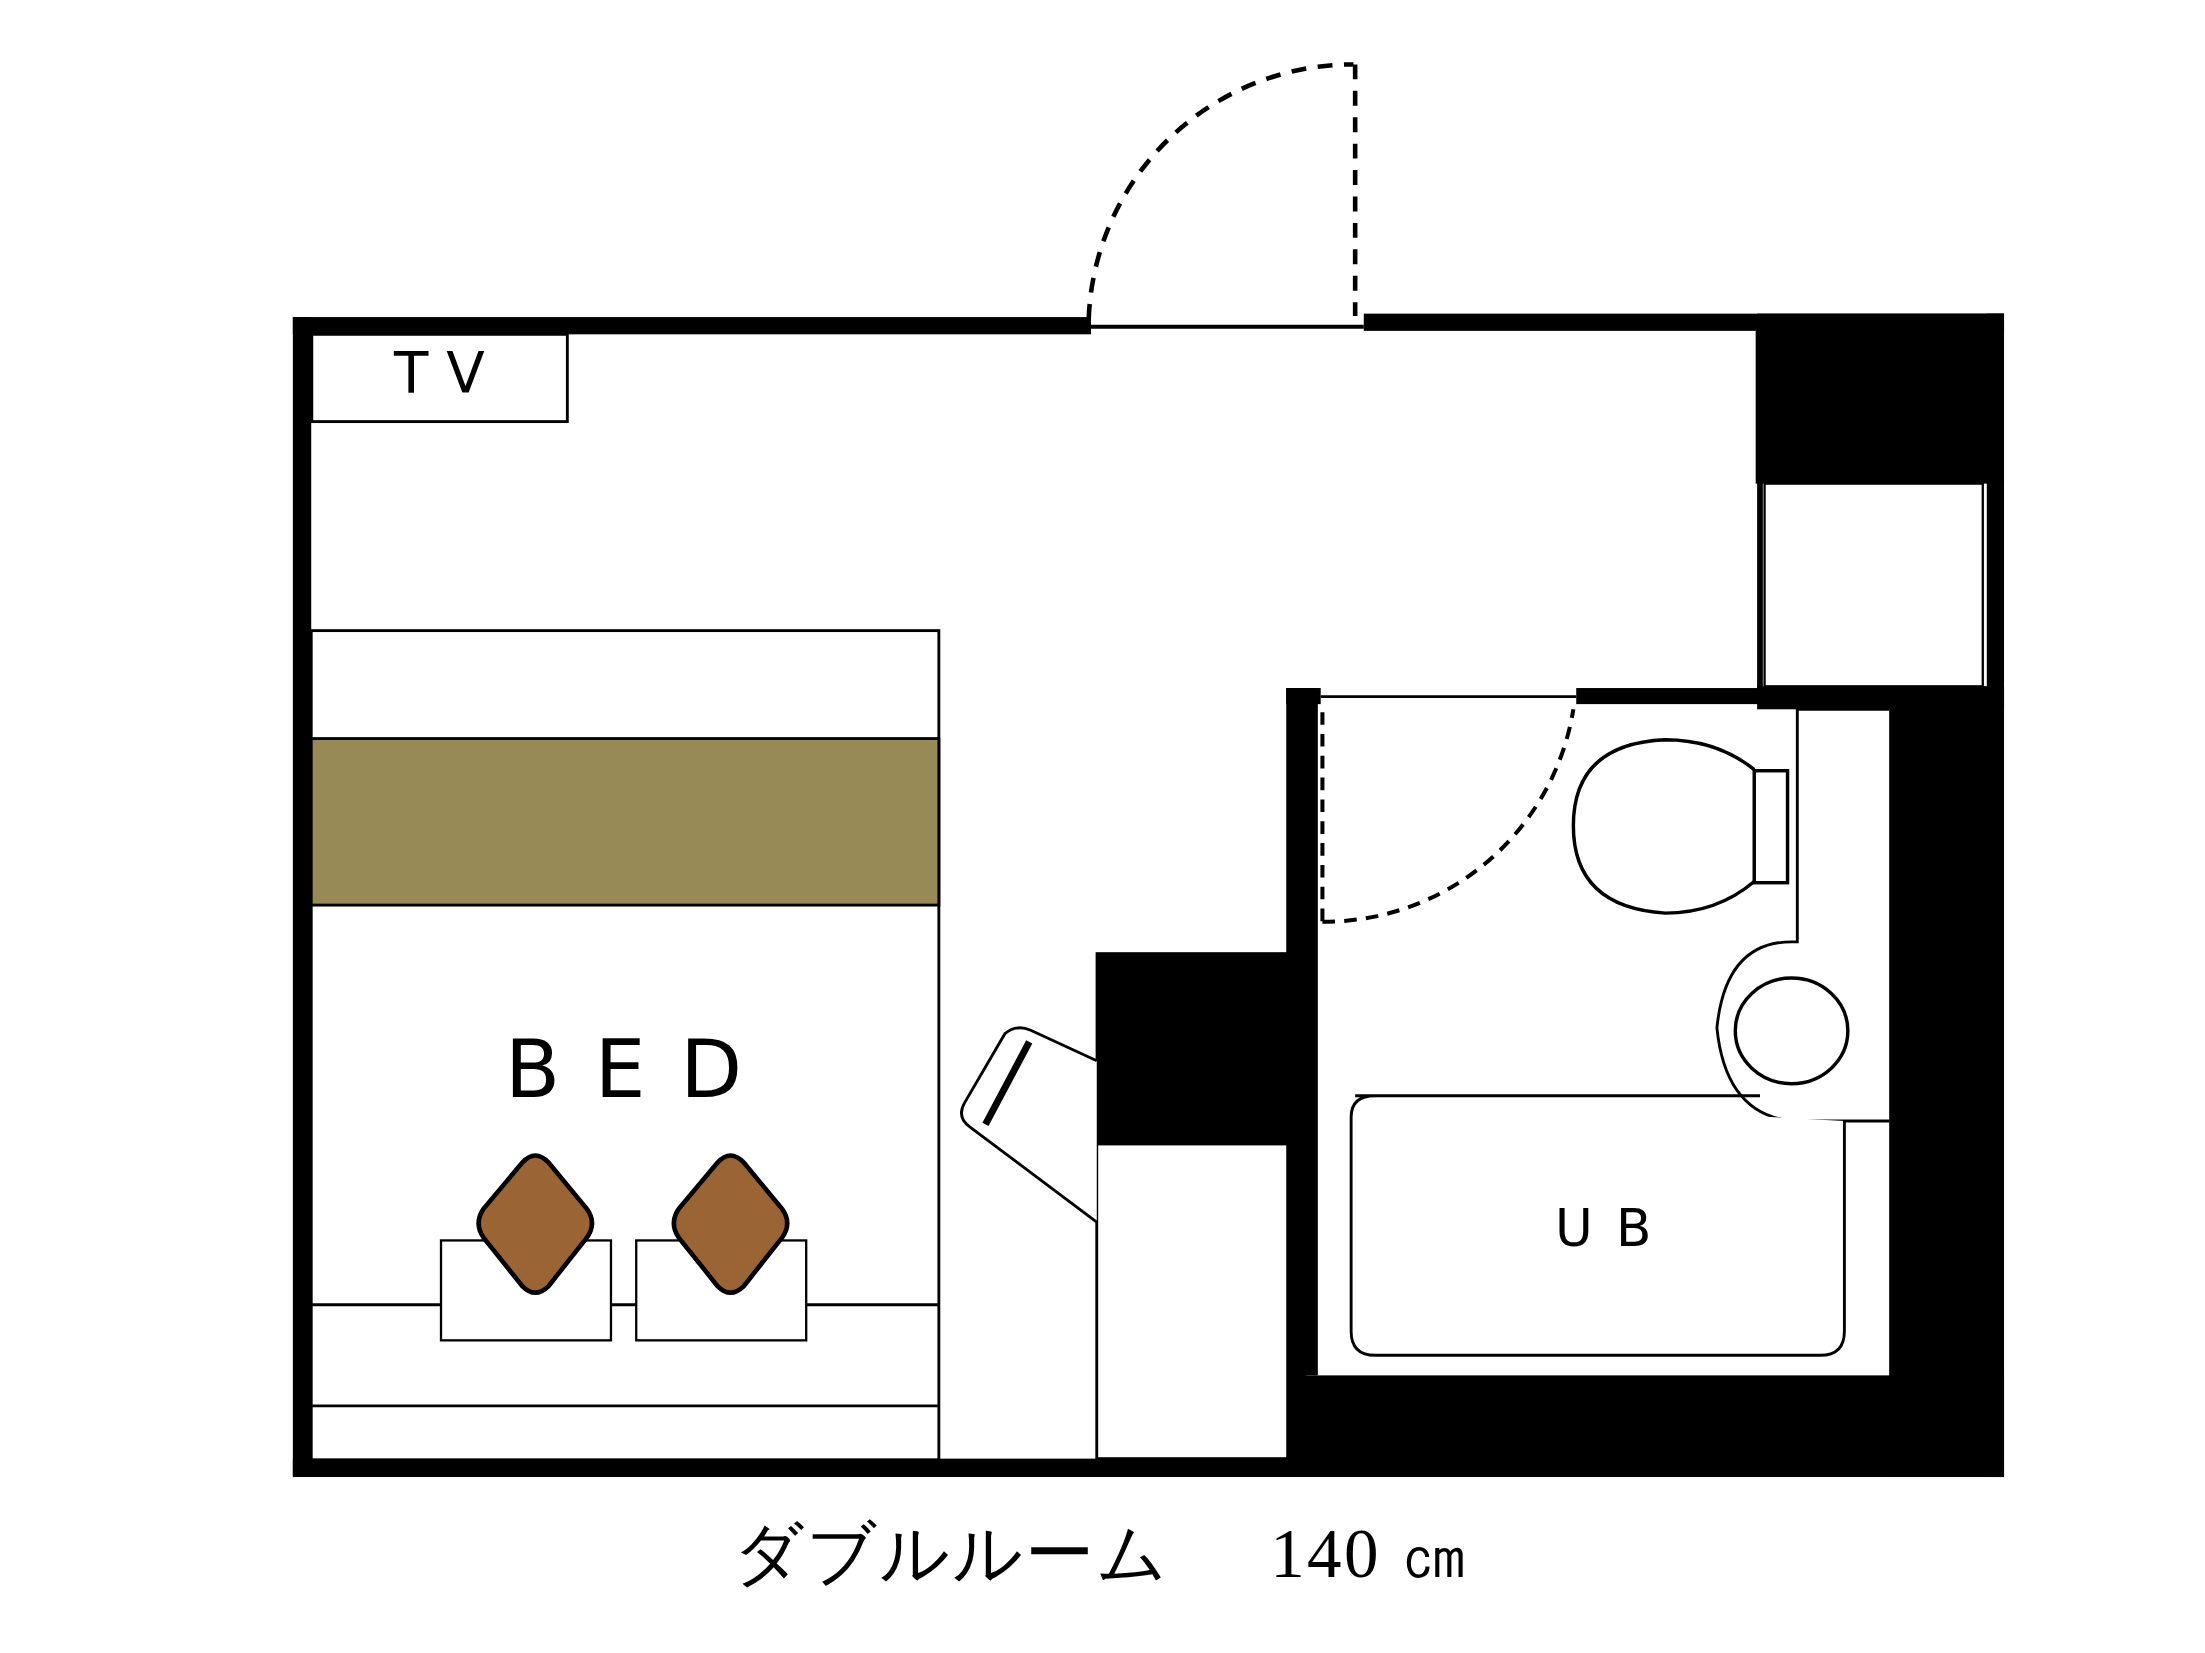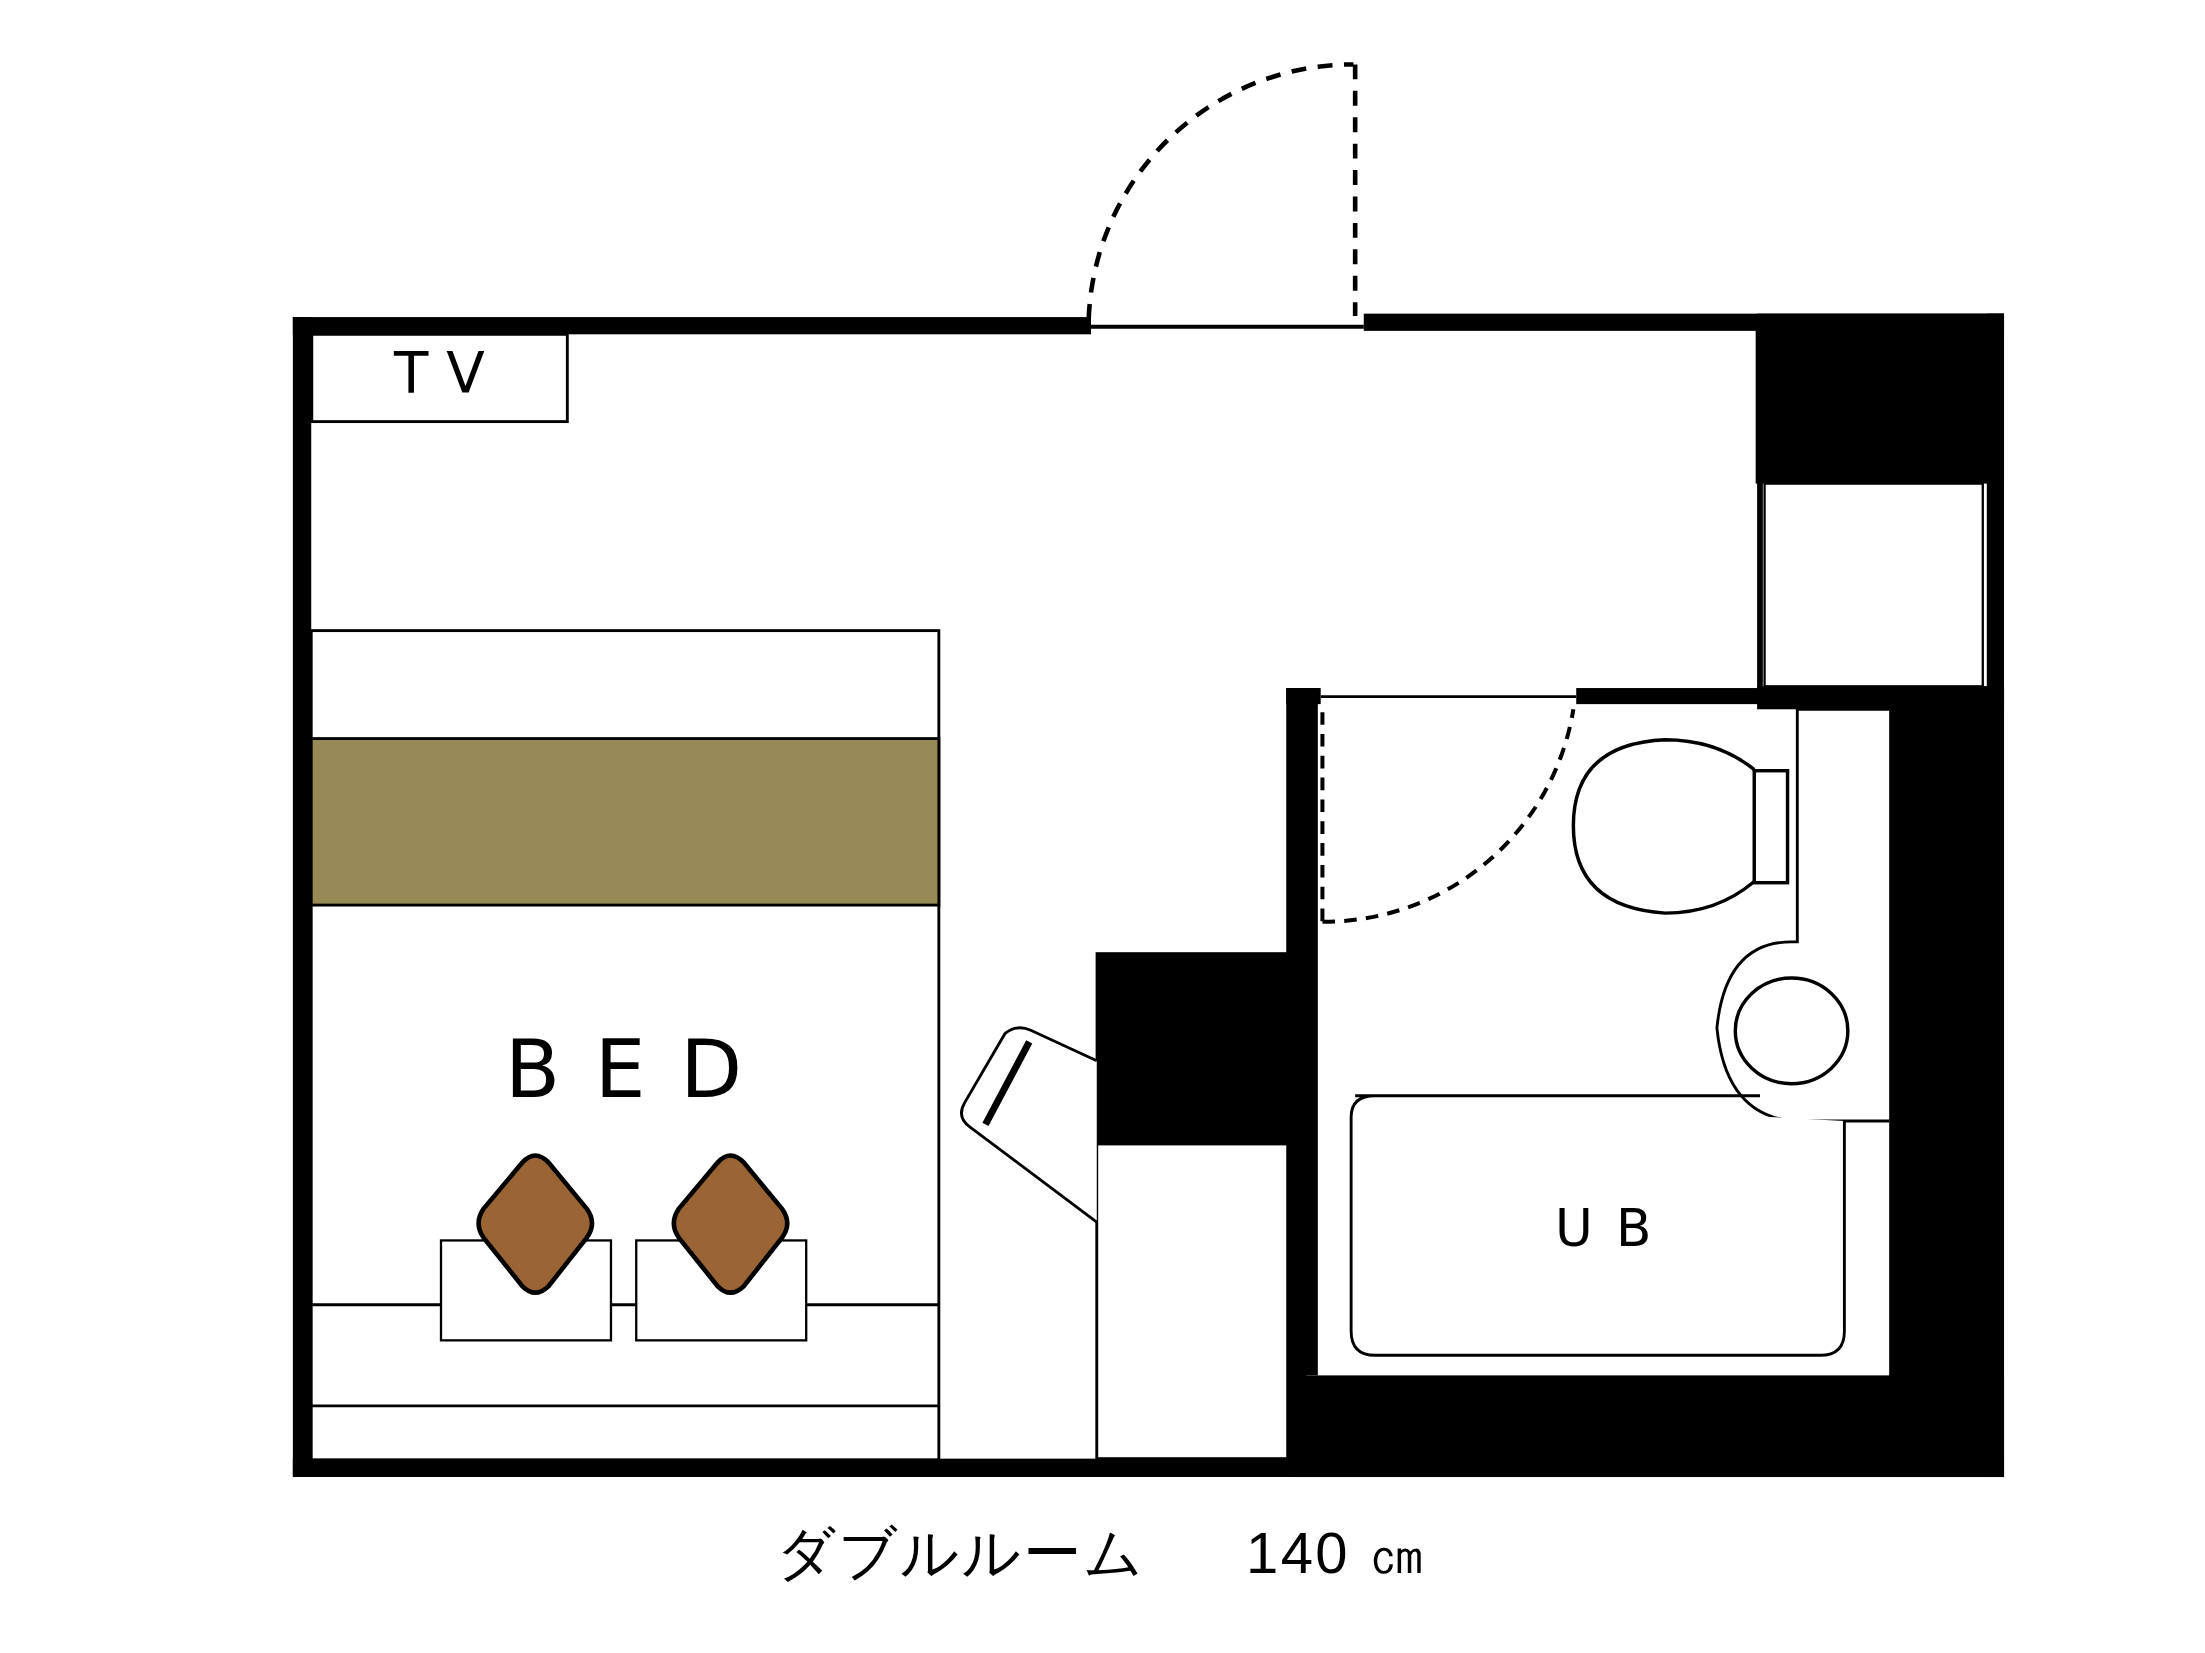--- a/index.html
+++ b/index.html
@@ -2,22 +2,22 @@
 <html style="font-size:9.2px"><head>
 <meta charset="utf-8">
 <style>
   html, body { margin: 0; padding: 0; background: #ffffff; }
   body { width: 2205px; height: 1654px; position: relative; overflow: hidden; }
   #plan { position: absolute; left: 0; top: 0; width: 2205px; height: 1654px; }
   .label-sans { font-family: "DejaVu Sans", "Liberation Sans", sans-serif; fill: #000; }
   .caption {
     position: absolute; left: 0; top: 1508px; width: 2205px; height: 92px;
     display: flex; justify-content: center; align-items: center;
-    font-family: Liberation Sans, sans-serif;
-    font-size: 58px; color: #000; white-space: pre; letter-spacing: 2.3px;
+    font-family: Liberation Serif, serif;
+    font-size: 69px; color: #000; white-space: pre; letter-spacing: 2.3px;
   }
   .caption span { display: inline-block; }
   .caption .gap { width: 69px; }
 </style>
 </head>
 <body>
 
 <svg id="plan" viewBox="0 0 3840 2880" xmlns="http://www.w3.org/2000/svg">
 
   <g fill="#000">

